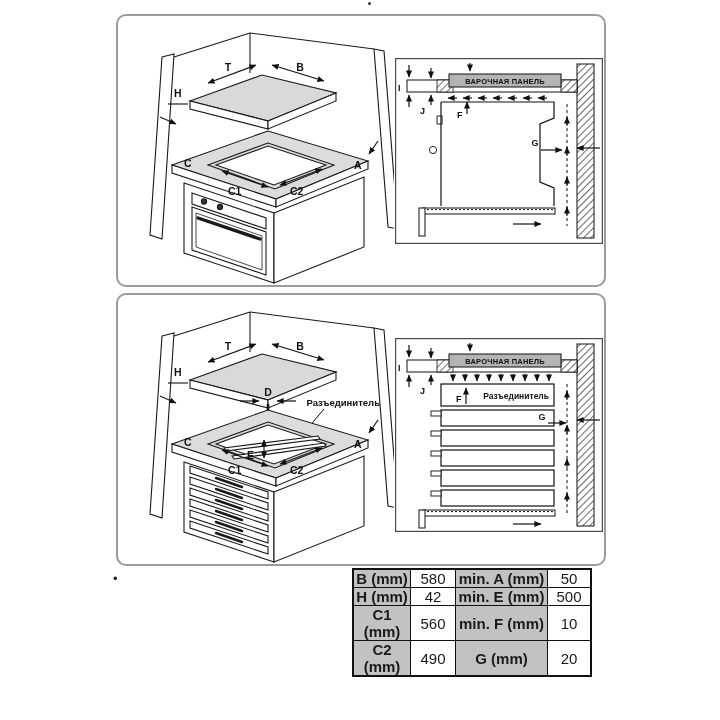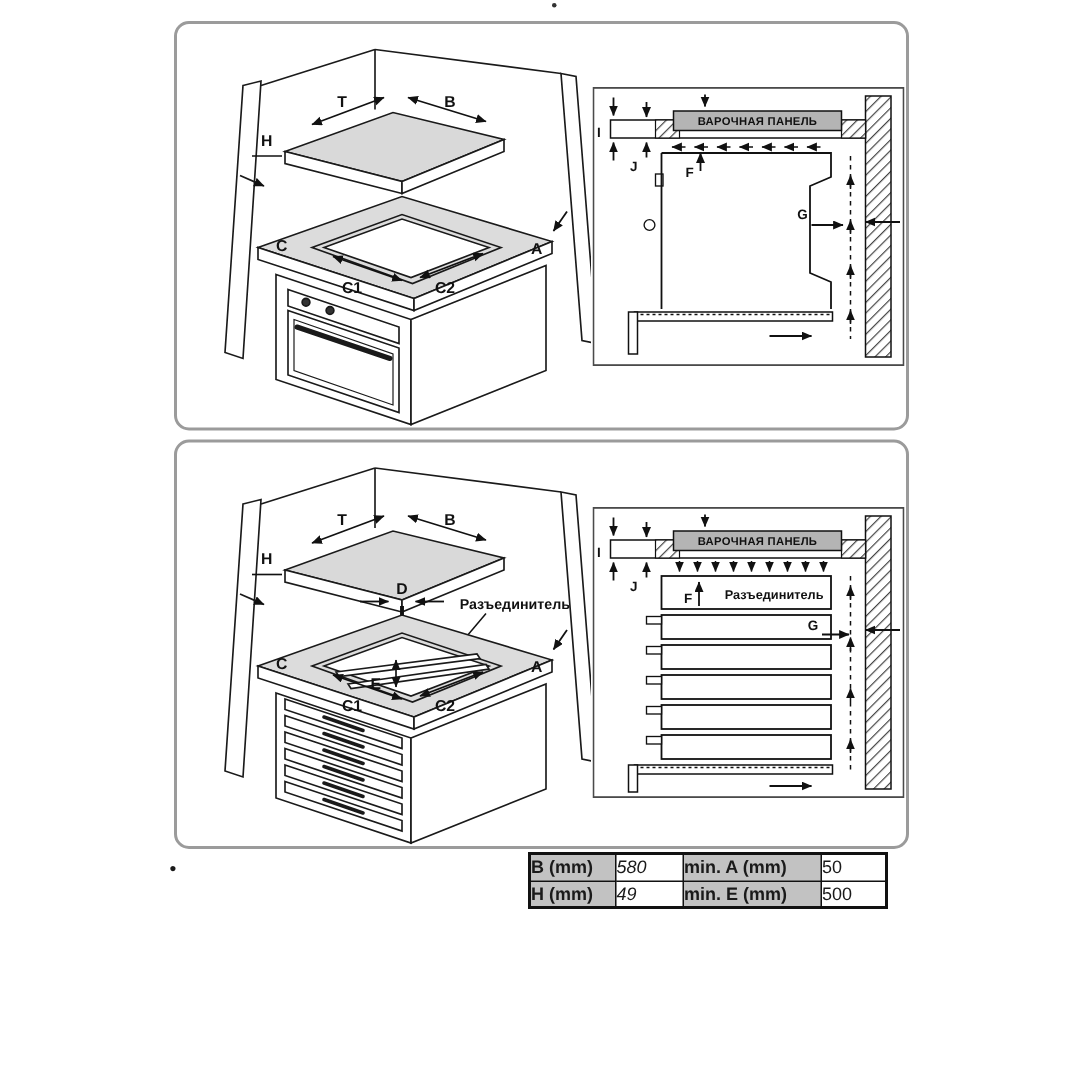--- a/index.html
+++ b/index.html
@@ -17,26 +17,26 @@
   .dl{font-weight:bold;font-size:10.5px;}
   .dls{font-weight:bold;font-size:9px;}
   .hobtxt{font-weight:bold;font-size:7.5px;letter-spacing:0.2px;}
   .ruslab{font-weight:bold;font-size:9.5px;}
   .ruslab-s{font-weight:bold;font-size:8.5px;}
   .artifact-dot{position:absolute;left:368px;top:2px;width:3px;height:3px;background:#333;border-radius:50%;}
   .note{position:absolute;left:113px;top:571px;width:250px;display:flex;}
   .note .bullet{font-size:13px;line-height:16px;margin-right:9px;}
   .note .note-text{font-size:13px;line-height:16px;white-space:pre-line;}
   .spec{position:absolute;left:352px;top:568px;border-collapse:collapse;table-layout:fixed;}
-  .spec td{border:1.5px solid #111;height:16.5px;vertical-align:middle;
-           font-size:12px;padding:0;}
+  .spec td{border:1.5px solid #111;height:16.5px;text-align:center;vertical-align:middle;
+           font-size:15px;padding:0;}
   .spec{border:2px solid #111;}
   .spec td.lab{background:#c2c2c2;font-weight:bold;}
   .spec td.val{background:#ffffff;}
-  .c1{width:56px;} .c2{width:44px;font-style:italic;} .c3{width:91px;} .c4{width:42px;}
+  .c1{width:56px;} .c2{width:44px;} .c3{width:91px;} .c4{width:42px;}
   .defs-holder{position:absolute;width:0;height:0;}
 </style>
 </head>
 <body>
 
 <div class="page">
 
   <svg class="defs-holder" aria-hidden="true">
     <defs>
       <marker id="ah" orient="auto-start-reverse" markerUnits="userSpaceOnUse" markerWidth="8" markerHeight="7" refX="6.6" refY="3">
@@ -336,20 +336,32 @@
   <table class="spec">
     <tbody>
       <tr>
         <td class="lab c1">B (mm)</td>
         <td class="val c2">580</td>
         <td class="lab c3">min. A (mm)</td>
         <td class="val c4">50</td>
       </tr>
       <tr>
         <td class="lab c1">H (mm)</td>
-        <td class="val c2">49</td>
+        <td class="val c2">42</td>
         <td class="lab c3">min. E (mm)</td>
         <td class="val c4">500</td>
       </tr>
+      <tr>
+        <td class="lab c1">C1 (mm)</td>
+        <td class="val c2">560</td>
+        <td class="lab c3">min. F (mm)</td>
+        <td class="val c4">10</td>
+      </tr>
+      <tr>
+        <td class="lab c1">C2 (mm)</td>
+        <td class="val c2">490</td>
+        <td class="lab c3">G (mm)</td>
+        <td class="val c4">20</td>
+      </tr>
     </tbody>
   </table>
 
 </div>
 
 </body></html>

